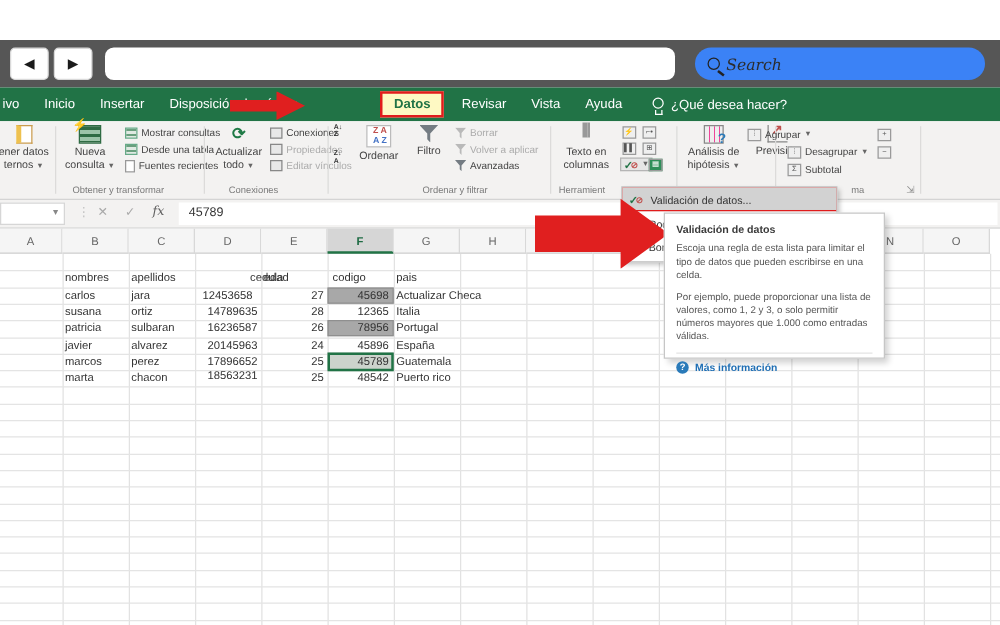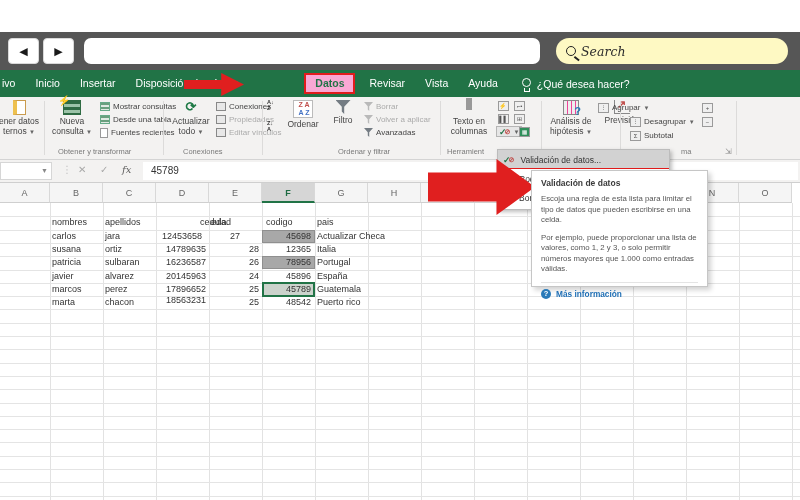--- a/index.html
+++ b/index.html
@@ -17,31 +17,31 @@
   .logo-swirl::after{ content:""; position:absolute; left:4px; top:4px; width:9px; height:9px; border:2.5px solid #00c16a; border-radius:50%; border-right-color:transparent; transform:rotate(35deg); }
   .logo-text { font-size:18px; font-weight:800; letter-spacing:.5px; line-height:25px; }
   .logo-text .w { color:#f2f2f2; }
   .logo-text .g { color:#00c16a; }
   .logo-text .ai { color:#f2f2f2; font-style:italic; }
 
   .chrome-nav { position:absolute; left:0; top:32px; width:800px; height:38px; background:#565656; }
   .nav-btn { position:absolute; top:6px; width:31px; height:26px; background:#fff; border-radius:4px; border:1px solid #d9d9d9; color:#1a1a1a; font-size:11px; text-align:center; line-height:24px; }
   .nav-btn.back{ left:8px; } .nav-btn.fwd{ left:43px; }
   .address-bar { position:absolute; left:84px; top:6px; width:456px; height:26px; background:#fff; border-radius:7px; }
-  .search-pill { position:absolute; left:556px; top:6px; width:232px; height:26px; background:#fef9c3; border-radius:13px; display:flex; align-items:center; padding-left:10px; gap:5px; }
+  .search-pill { position:absolute; left:556px; top:6px; width:232px; height:26px; background:#3b82f6; border-radius:13px; display:flex; align-items:center; padding-left:10px; gap:5px; }
   .mag { width:10px; height:10px; border:1.6px solid #222; border-radius:50%; position:relative; }
   .mag::after{ content:""; position:absolute; left:8px; top:9px; width:6px; height:1.7px; background:#222; transform:rotate(38deg); transform-origin:0 0; }
   .search-text { font-family:"DejaVu Serif", serif; font-style:italic; font-size:12.5px; color:#2c2c2c; }
 
   
   .tabbar { position:absolute; left:0; top:70px; width:800px; height:27px; background:#217346; display:flex; align-items:center; color:#fff; font-size:10.5px; }
   .tab { padding:0 10px; height:27px; line-height:27px; white-space:nowrap; }
   .tab.file-cut { padding-left:2px; }
   .tab-spacer { width:52px; }
-  .tab-datos { position:relative; height:21px; line-height:17px; background:#f9a8d4; color:#217346; font-weight:bold; border:2px solid #e11c1c; padding:0 9px; margin:0 4px; }
+  .tab-datos { position:relative; height:21px; line-height:17px; background:#fef9c3; color:#217346; font-weight:bold; border:2px solid #e11c1c; padding:0 9px; margin:0 4px; }
   .tellme { display:flex; align-items:center; gap:6px; padding-left:14px; }
   .bulb { width:9px; height:9px; border:1.4px solid #fff; border-radius:50%; position:relative; margin-top:-3px;}
   .bulb::after { content:""; position:absolute; left:1.6px; top:9px; width:4px; height:3px; border:1px solid #fff; border-top:none; }
 
   
   .ribbon { position:absolute; left:0; top:97px; width:800px; height:63px; background:#f3f2f1; border-bottom:1px solid #d4d4d4; font-size:8.5px; color:#444; }
   .rdiv { position:absolute; top:4px; width:1px; height:54px; background:#dcdbda; }
   .glabel { position:absolute; top:50px; font-size:7.5px; color:#7a7a7a; white-space:nowrap; }
   .bigbtn { position:absolute; top:2px; width:50px; height:46px; text-align:center; line-height:1.15; }
   .bigbtn .bicon { display:block; margin:1px auto 2px; }
@@ -355,21 +355,21 @@
       <div class="cell" style="left: 52px; width: 49px; top: 33.3px;">nombres</div>
       <div class="cell" style="left: 105px; width: 49px; top: 33.3px;">apellidos</div>
       <div class="cell" style="left: 158px; width: 48px; top: 33.3px; padding-left: 42px;">cedula</div>
       <div class="cell" style="left: 211px; width: 48px; top: 33.3px;">edad</div>
       <div class="cell" style="left: 266px; width: 46px; top: 33.3px;">codigo</div>
       <div class="cell" style="left: 317px; width: 120px; top: 33.3px;">pais</div>
       <div class="fillgray" style="left: 262px; width: 53px; top: 46.6px; height: 13.3px;"></div>
       <div class="cell" style="left: 52px; width: 49px; top: 46.6px;">carlos</div>
       <div class="cell" style="left: 105px; width: 49px; top: 46.6px;">jara</div>
       <div class="cell r" style="left: 158px; width: 48px; top: 46.6px; text-align: center;">12453658</div>
-      <div class="cell r" style="left: 211px; width: 48px; top: 46.6px; text-align: center;">27</div>
+      <div class="cell r" style="left: 211px; width: 48px; top: 46.6px;">27</div>
       <div class="cell r" style="left: 264px; width: 47px; top: 46.6px;">45698</div>
       <div class="cell" style="left: 317px; width: 120px; top: 46.6px;">Actualizar Checa</div>
       <div class="cell" style="left: 52px; width: 49px; top: 59.9px;">susana</div>
       <div class="cell" style="left: 105px; width: 49px; top: 59.9px;">ortiz</div>
       <div class="cell r" style="left: 158px; width: 48px; top: 59.9px;">14789635</div>
       <div class="cell r" style="left: 211px; width: 48px; top: 59.9px;">28</div>
       <div class="cell r" style="left: 264px; width: 47px; top: 59.9px;">12365</div>
       <div class="cell" style="left: 317px; width: 120px; top: 59.9px;">Italia</div>
       <div class="fillgray" style="left: 262px; width: 53px; top: 73.2px; height: 13.3px;"></div>
       <div class="cell" style="left: 52px; width: 49px; top: 73.2px;">patricia</div>

